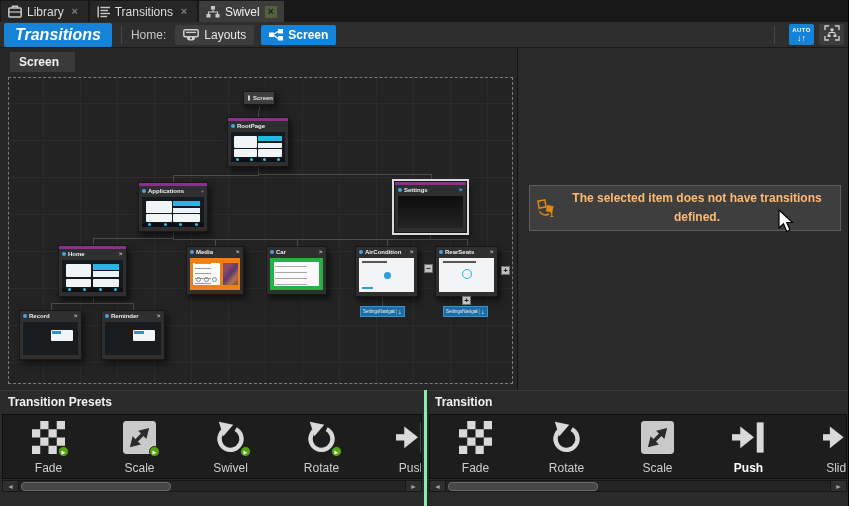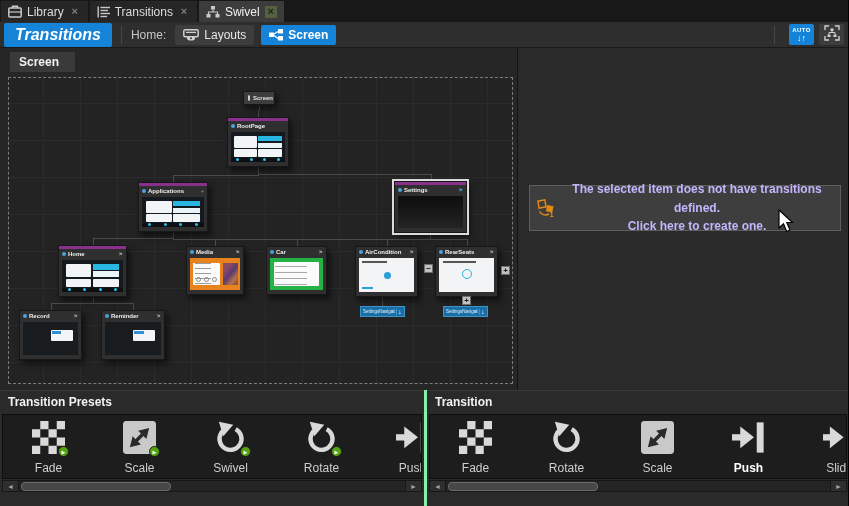--- a/index.html
+++ b/index.html
@@ -432,23 +432,22 @@
       <span id="msg-icon">
         <svg width="20" height="20" viewBox="0 0 20 20">
             <g fill="none" stroke="#e08a14" stroke-width="1.5">
               <rect x="2.5" y="2.5" width="7" height="7" transform="rotate(-10 6 6)"></rect>
               <path d="M3.5 13.5a6.5 5.5 0 0 0 9.5 2.5"></path>
             </g>
             <rect x="10.5" y="7.5" width="6.5" height="6.5" fill="#e08a14" transform="rotate(12 13.7 10.7)"></rect>
             <text x="13.5" y="19" font-size="7.5" fill="#e08a14" font-weight="bold" font-family="Liberation Sans, sans-serif">1</text>
           </svg>
       </span>
-      <div id="msg-text" style="color: #c4b5fd;">
+      <div id="msg-text" style="color: #fdba74;">
         <div>The selected item does not have transitions defined.</div>
-        <div>Click here to create one.</div>
       </div>
     </div>
   </div>
 
   <div id="bottom">
     <div id="presets-shelf" class="shelf">
       <div class="shelf-title">Transition Presets</div>
       <div id="presets-items" class="shelf-items">
           <div class="shelf-item">
             <div class="shelf-icon">

